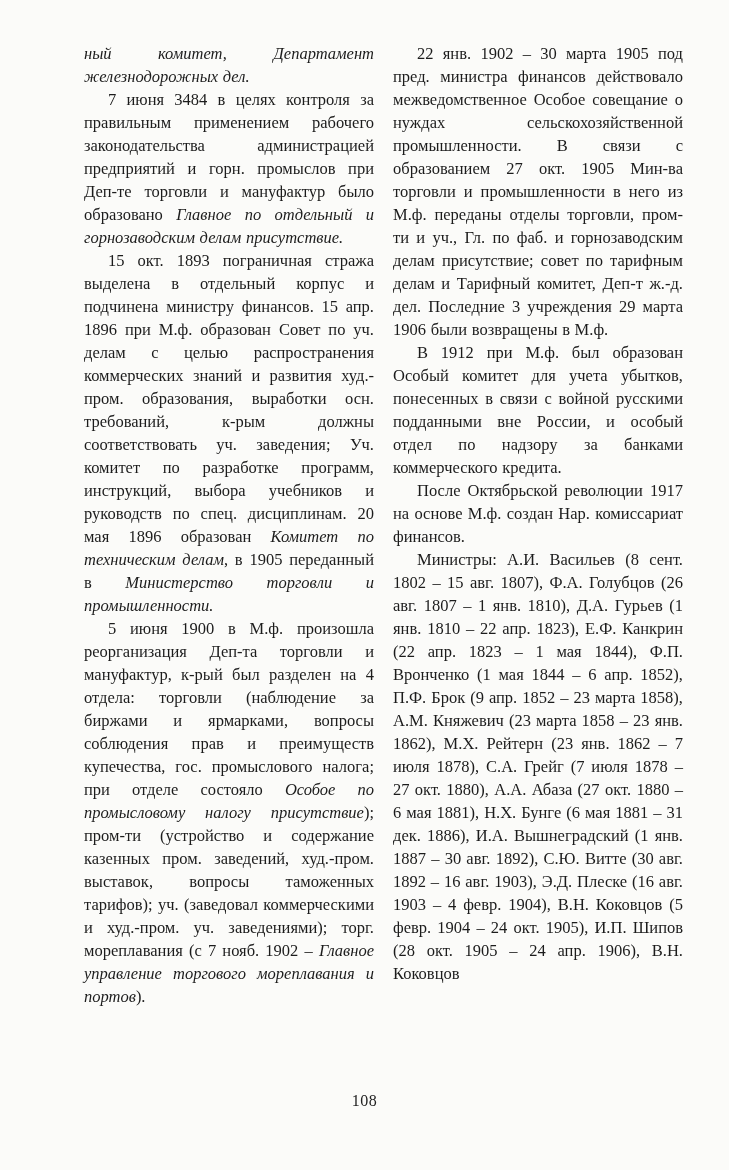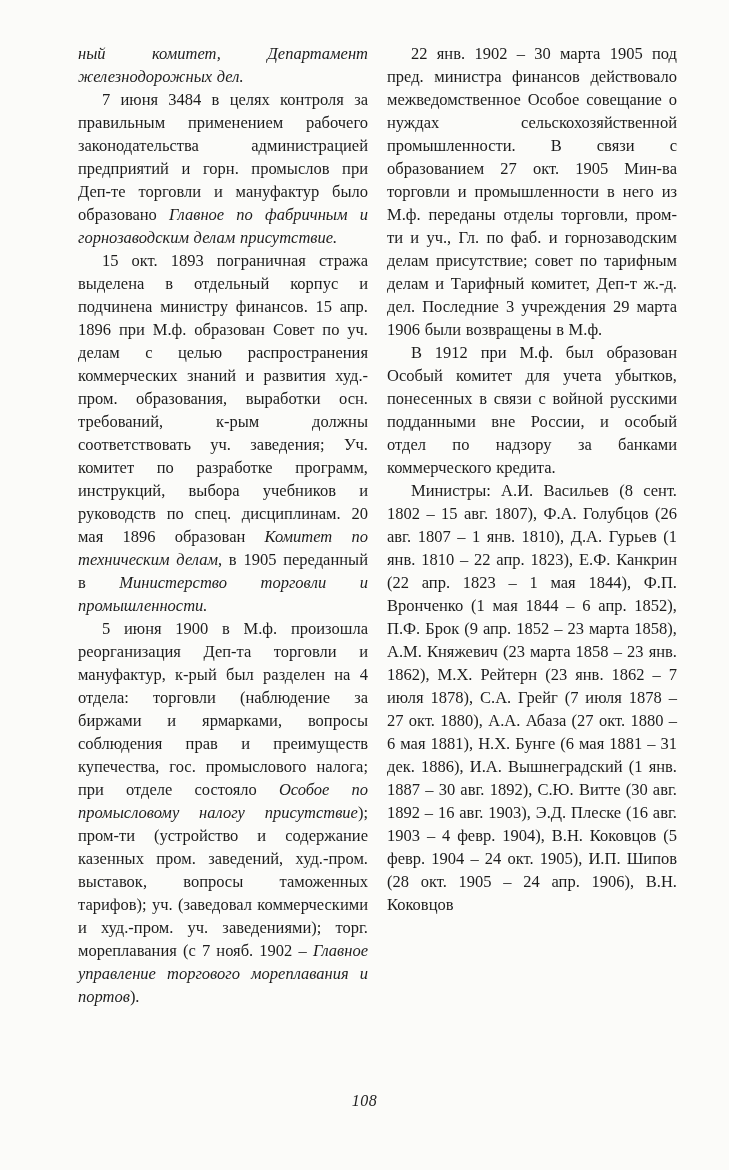--- a/index.html
+++ b/index.html
@@ -16,21 +16,21 @@
       color: #1c1c1c;
     }
     .page {
       position: absolute;
       left: 0; top: 0;
       width: 729px; height: 1170px;
       background: #fbfbf9;
     }
     .columns {
       position: absolute;
-      left: 78px;
+      left: 84px;
       top: 42px;
       width: 614px;
       display: flex;
       gap: 19px;
     }
     .col {
       width: 290px;
       font-size: 16.5px;
       line-height: 23px;
       text-align: justify;
@@ -49,34 +49,34 @@
     }
     .page-footer {
       position: absolute;
       left: 0;
       top: 1092px;
       width: 729px;
       text-align: center;
       font-size: 16px;
       letter-spacing: 0.5px;
       color: #222;
-      font-style: italic;
     }
   </style>
 </head>
 <body>
 
 <div class="page">
   <div class="columns">
     <div class="col">
         <p class="no-indent"><span class="italic">ный комитет, Департамент железнодорожных дел.</span></p>
-        <p><span>7 июня 3484 в целях контроля за правильным применением рабочего законодательства администрацией предприятий и горн. промыслов при Деп-те торговли и мануфактур было образовано </span><span class="italic">Главное по фабричным и горнозаводским делам присутствие.</span></p>
+        <p><span>7 июня 3484 в целях контроля за правильным применением рабочего законодательства администрацией предприятий и горн. промыслов при Деп-те торговли и мануфактур было образовано </span><span class="italic">Главное по отдельный и горнозаводским делам присутствие.</span></p>
         <p><span>15 окт. 1893 пограничная стража выделена в отдельный корпус и подчинена министру финансов. 15 апр. 1896 при М.ф. образован Совет по уч. делам с целью распространения коммерческих знаний и развития худ.-пром. образования, выработки осн. требований, к-рым должны соответствовать уч. заведения; Уч. комитет по разработке программ, инструкций, выбора учебников и руководств по спец. дисциплинам. 20 мая 1896 образован </span><span class="italic">Комитет по техническим делам</span><span>, в 1905 переданный в </span><span class="italic">Министерство торговли и промышленности.</span></p>
         <p><span>5 июня 1900 в М.ф. произошла реорганизация Деп-та торговли и мануфактур, к-рый был разделен на 4 отдела: торговли (наблюдение за биржами и ярмарками, вопросы соблюдения прав и преимуществ купечества, гос. промыслового налога; при отделе состояло </span><span class="italic">Особое по промысловому налогу присутствие</span><span>); пром-ти (устройство и содержание казенных пром. заведений, худ.-пром. выставок, вопросы таможенных тарифов); уч. (заведовал коммерческими и худ.-пром. уч. заведениями); торг. мореплавания (с 7 нояб. 1902 – </span><span class="italic">Главное управление торгового мореплавания и портов</span><span>).</span></p>
       </div>
     <div class="col">
         <p><span>22 янв. 1902 – 30 марта 1905 под пред. министра финансов действовало межведомственное Особое совещание о нуждах сельскохозяйственной промышленности. В связи с образованием 27 окт. 1905 Мин-ва торговли и промышленности в него из М.ф. переданы отделы торговли, пром-ти и уч., Гл. по фаб. и горнозаводским делам присутствие; совет по тарифным делам и Тарифный комитет, Деп-т ж.-д. дел. Последние 3 учреждения 29 марта 1906 были возвращены в М.ф.</span></p>
         <p><span>В 1912 при М.ф. был образован Особый комитет для учета убытков, понесенных в связи с войной русскими подданными вне России, и особый отдел по надзору за банками коммерческого кредита.</span></p>
+        <p><span>После Октябрьской революции 1917 на основе М.ф. создан Нар. комиссариат финансов.</span></p>
         <p><span>Министры: А.И. Васильев (8 сент. 1802 – 15 авг. 1807), Ф.А. Голубцов (26 авг. 1807 – 1 янв. 1810), Д.А. Гурьев (1 янв. 1810 – 22 апр. 1823), Е.Ф. Канкрин (22 апр. 1823 – 1 мая 1844), Ф.П. Вронченко (1 мая 1844 – 6 апр. 1852), П.Ф. Брок (9 апр. 1852 – 23 марта 1858), А.М. Княжевич (23 марта 1858 – 23 янв. 1862), М.Х. Рейтерн (23 янв. 1862 – 7 июля 1878), С.А. Грейг (7 июля 1878 – 27 окт. 1880), А.А. Абаза (27 окт. 1880 – 6 мая 1881), Н.Х. Бунге (6 мая 1881 – 31 дек. 1886), И.А. Вышнеградский (1 янв. 1887 – 30 авг. 1892), С.Ю. Витте (30 авг. 1892 – 16 авг. 1903), Э.Д. Плеске (16 авг. 1903 – 4 февр. 1904), В.Н. Коковцов (5 февр. 1904 – 24 окт. 1905), И.П. Шипов (28 окт. 1905 – 24 апр. 1906), В.Н. Коковцов</span></p>
       </div>
   </div>
   <div class="page-footer">108</div>
 </div>
 
 </body></html>

